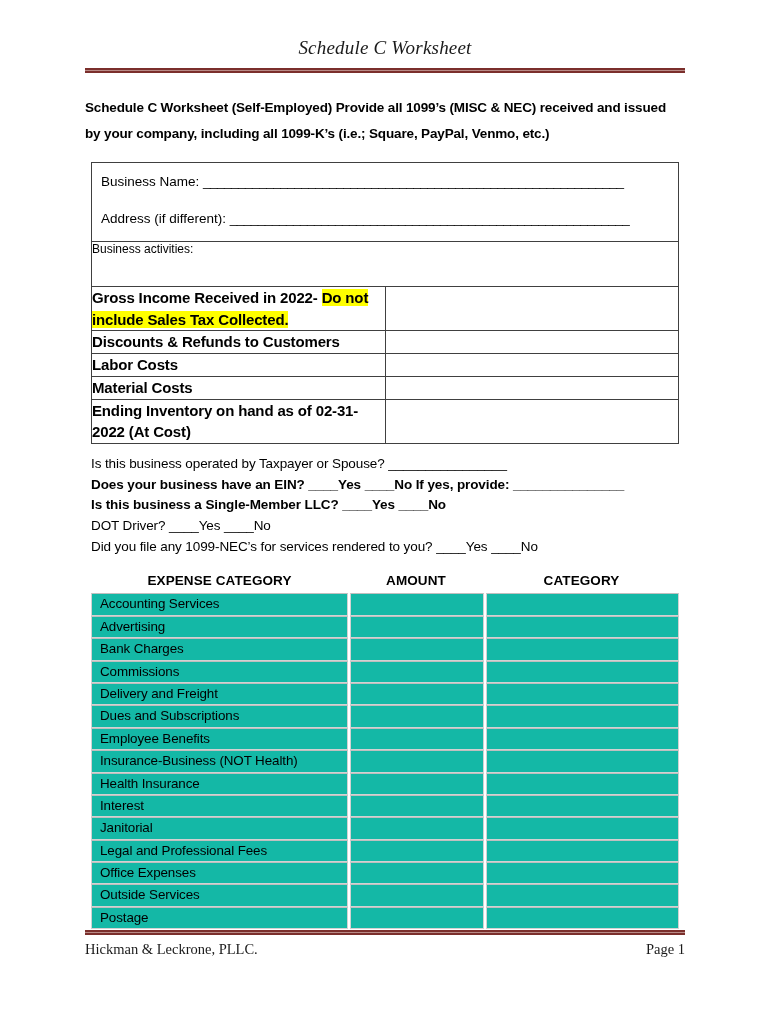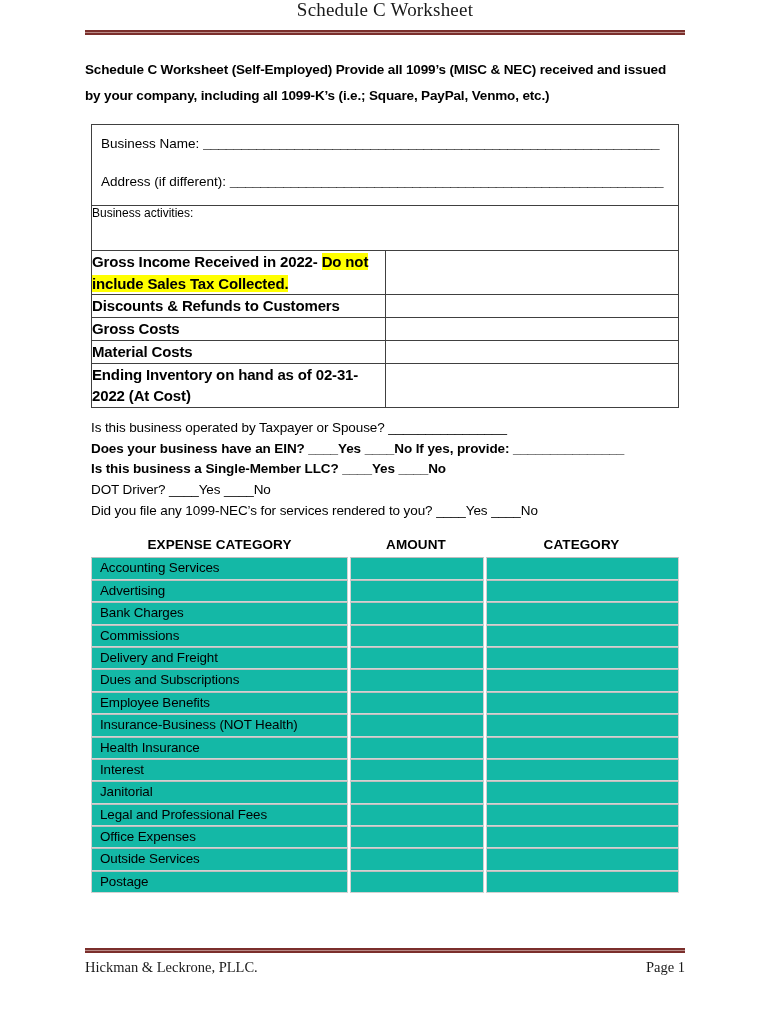--- a/index.html
+++ b/index.html
@@ -20,20 +20,22 @@
     position: relative;
     width: 770px;
     height: 1024px;
     box-sizing: border-box;
     padding: 0;
     overflow: hidden;
   }
 
   
   .doc-header {
+    padding-top: 38px;
+    font-style: italic;
   }
   .doc-title {
     font-family: "Liberation Serif", serif;
     font-size: 19px;
     text-align: center;
     letter-spacing: 0.2px;
     color: #1a1a1a;
     line-height: 1.1;
   }
   .rule {
@@ -73,21 +75,21 @@
     line-height: 1.35;
     padding: 10px 8px 6px 9px;
     white-space: nowrap;
     overflow: hidden;
   }
   .blank-line-row.second {
     padding-top: 13px;
     padding-bottom: 13px;
   }
   .uline {
-    font-family: Liberation Mono, monospace;
+    font-family: Liberation Sans, sans-serif;
     letter-spacing: -0.5px;
   }
   .activities-cell {
     height: 44px;
     font-size: 12px;
     padding: 9px 8px 9px 9px;
   }
   .inc-label {
     font-weight: bold;
     font-size: 15px;
@@ -157,21 +159,21 @@
   }
   .exp-row .c-com {
     width: 193px;
   }
 
   
   .footer {
     position: absolute;
     left: 85px;
     right: 85px;
-    bottom: 48px;
+    bottom: 66px;
     margin-top: 8px;
   }
   .footer .rule {
     margin: 0;
   }
   .footer-text {
     display: flex;
     justify-content: space-between;
     font-family: "Liberation Serif", serif;
     font-size: 14.5px;
@@ -215,21 +217,21 @@
           <span>Gross Income Received in 2022-</span>
           <span class="hl">Do not include Sales Tax Collected.</span>
         </td>
         <td class="inc-value"></td>
       </tr>
       <tr>
         <td class="inc-label">Discounts &amp; Refunds to Customers</td>
         <td class="inc-value"></td>
       </tr>
       <tr>
-        <td class="inc-label">Gross Costs</td>
+        <td class="inc-label">Labor Costs</td>
         <td class="inc-value"></td>
       </tr>
       <tr>
         <td class="inc-label">Material Costs</td>
         <td class="inc-value"></td>
       </tr>
       <tr>
         <td class="inc-label" style="height:42px">Ending Inventory on hand as of 02-31-2022 (At Cost)</td>
         <td class="inc-value"></td>
       </tr>

